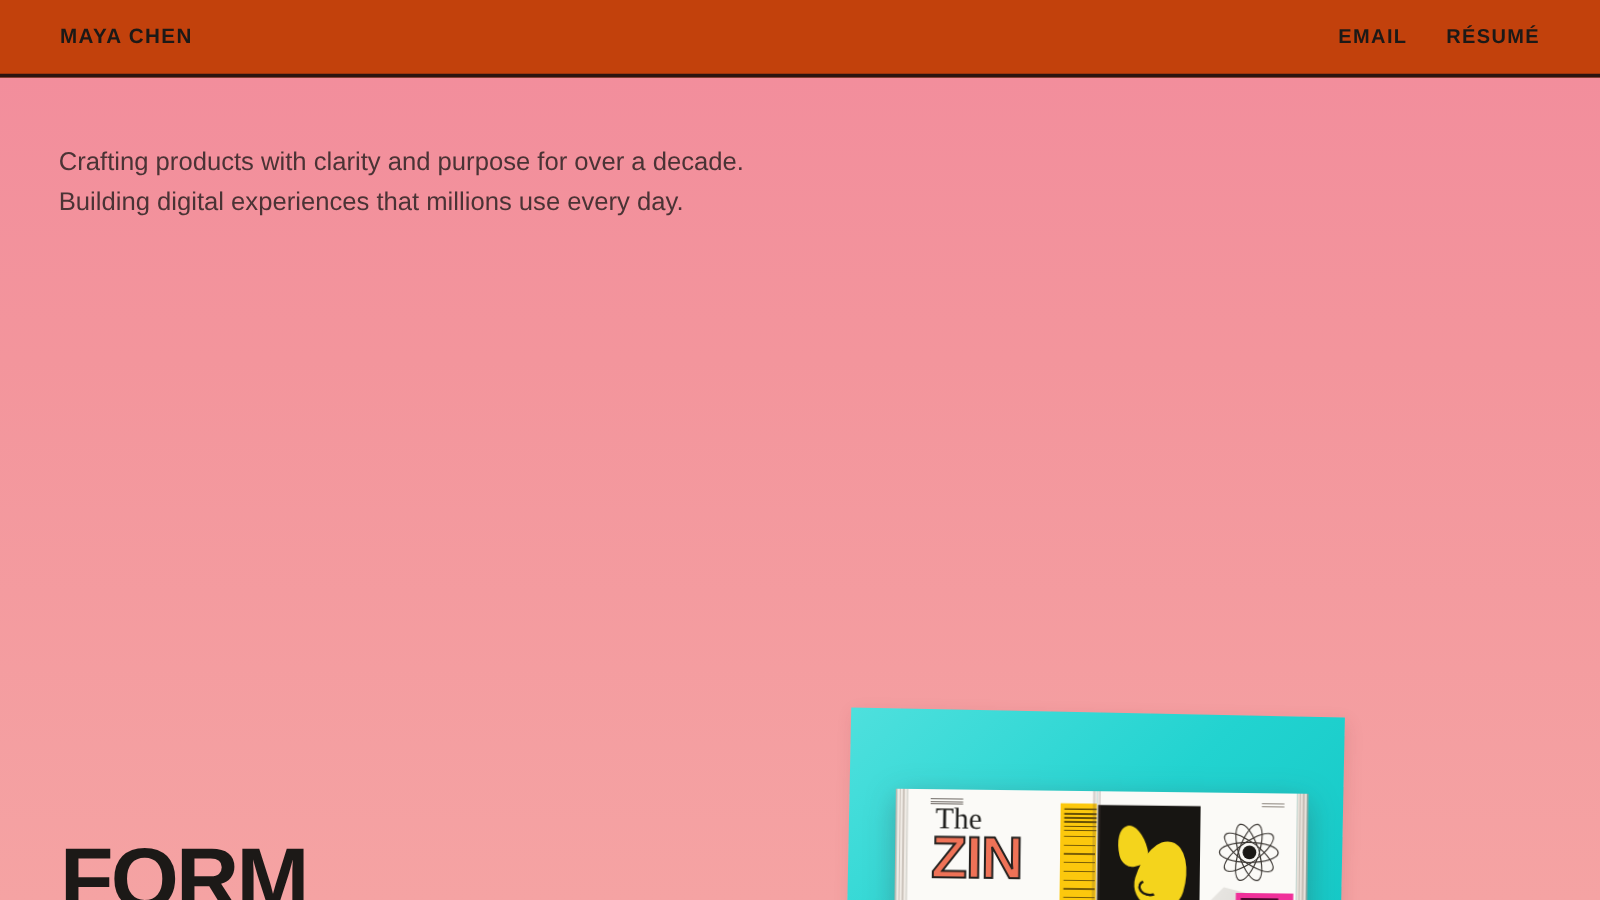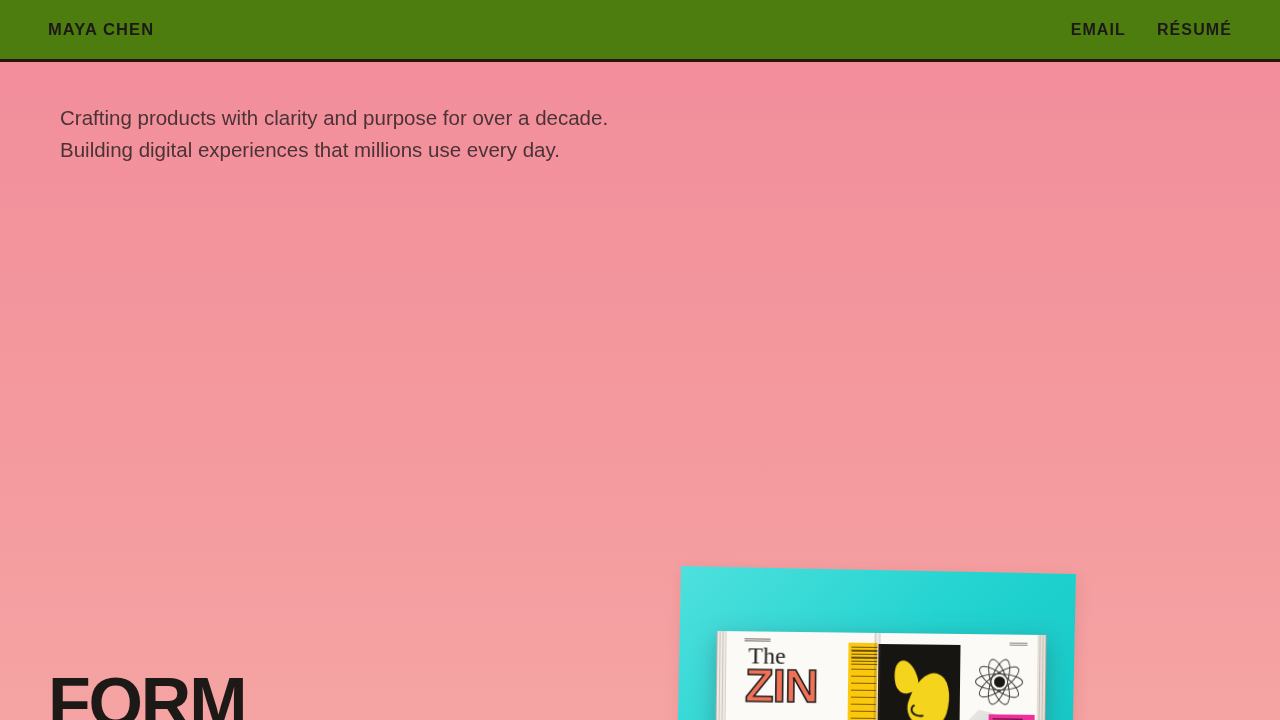--- a/index.html
+++ b/index.html
@@ -6,21 +6,21 @@
   html, body { width:1280px; height:720px; overflow:hidden; }
   body {
     font-family:"Liberation Sans", sans-serif;
     background:linear-gradient(180deg, #f28c9c 0%, #f3959c 40%, #f5a3a3 100%);
     position:relative;
   }
 
   
   #site-header {
     position:absolute; top:0; left:0; width:1280px; height:62px;
-    background:#4d7c0f;
+    background:#c2410c;
     border-bottom:3px solid #2a1410;
     display:flex; align-items:center; justify-content:space-between;
     padding:0 48px;
     z-index:30;
   }
   #brand {
     font-size:16.5px; font-weight:bold; letter-spacing:1.1px;
     color:#1c1917; white-space:nowrap;
   }
   #main-nav { display:flex; align-items:center; gap:31px; }
@@ -32,21 +32,21 @@
 
   
   #hero { position:absolute; top:62px; left:0; width:1280px; z-index:20; }
   #hero-title {
     margin-top:69px; padding-left:48px;
     font-size:97px; font-weight:bold; letter-spacing:-3.2px;
     line-height:0.995; color:#1c1917; white-space:nowrap;
   }
   #hero-title .amp { color:#4d3234; }
   #hero-subtitle {
-    margin-top:40px; padding-left:60px;
+    margin-top:52px; padding-left:47px;
     font-size:20.5px; line-height:1.58; color:#4a3335;
     white-space:nowrap;
   }
 
   
   #section-word {
     position:absolute; left:48px; top:668px;
     font-size:70px; font-weight:bold; letter-spacing:-2.2px;
     line-height:1; color:#1c1917; z-index:20;
   }

